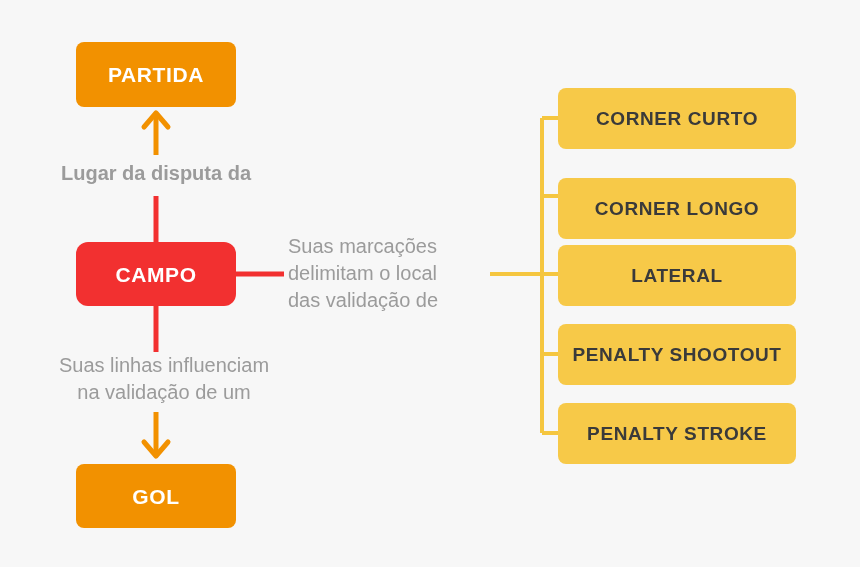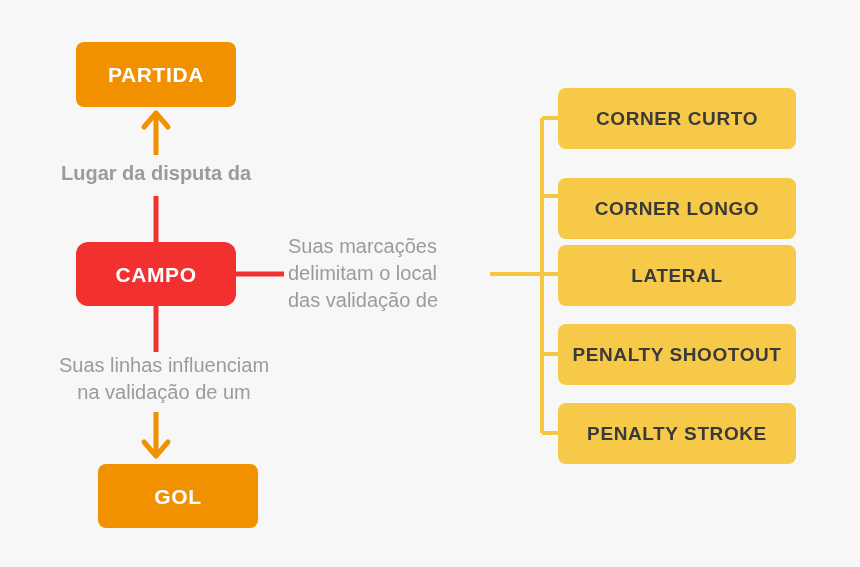--- a/index.html
+++ b/index.html
@@ -58,21 +58,20 @@
     height: 64px;
     background: #f23030;
     border-radius: 12px;
   }
   .node.gol {
     left: 76px;
     top: 464px;
     width: 160px;
     height: 64px;
     background: #f29100;
-    margin-left: 22px;
   }
   .node.partida .node-label,
   .node.campo .node-label,
   .node.gol .node-label {
     color: #ffffff;
     font-size: 21px;
     font-weight: bold;
   }
 
   

